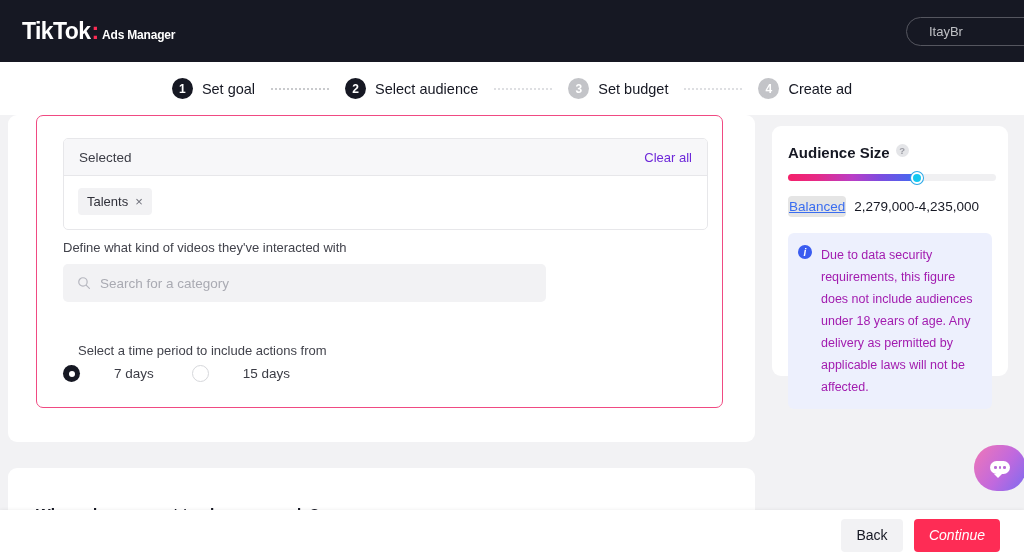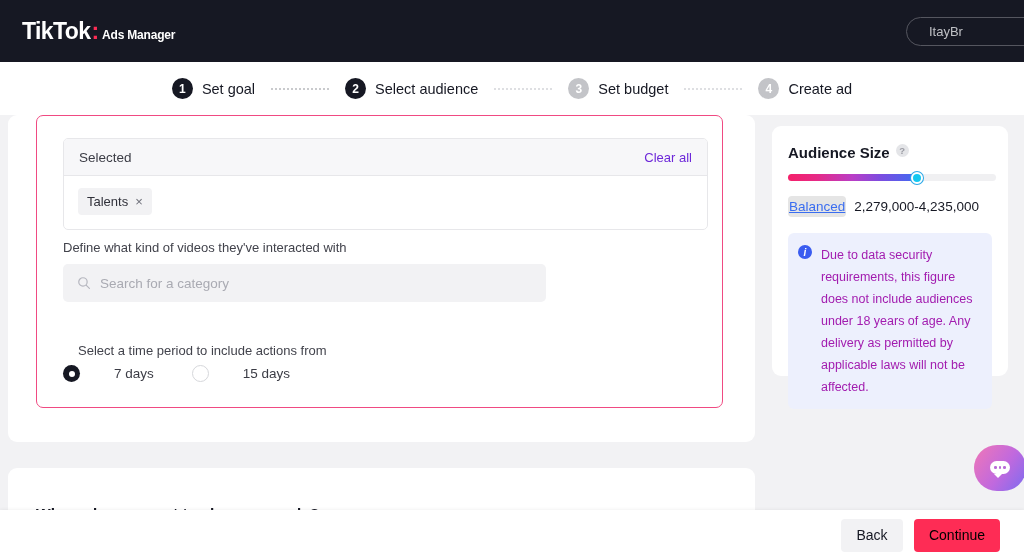--- a/index.html
+++ b/index.html
@@ -239,21 +239,21 @@
     padding-right: 24px;
     box-shadow: 0 -1px 3px rgba(0,0,0,0.05);
   }
   .btn {
     height: 33px; border-radius: 4px; border: none;
     font-size: 14px; cursor: pointer;
     display: flex; align-items: center; justify-content: center;
     font-family: "Liberation Sans", sans-serif;
   }
   .btn-back { background: #f2f2f4; color: #161823; width: 62px; margin-right: 11px; }
-  .btn-continue { background: #fe2c55; color: #000000; width: 86px; }
+  .btn-continue { background: #fe2c55; color: #ffffff; width: 86px; font-style: italic; }
 </style>
 </head>
 <body>
 
 <div id="app">
 
   <div class="topbar">
     <div class="brand">
       <span class="brand-tiktok">TikTok</span>
       <span class="brand-colon">:</span>

